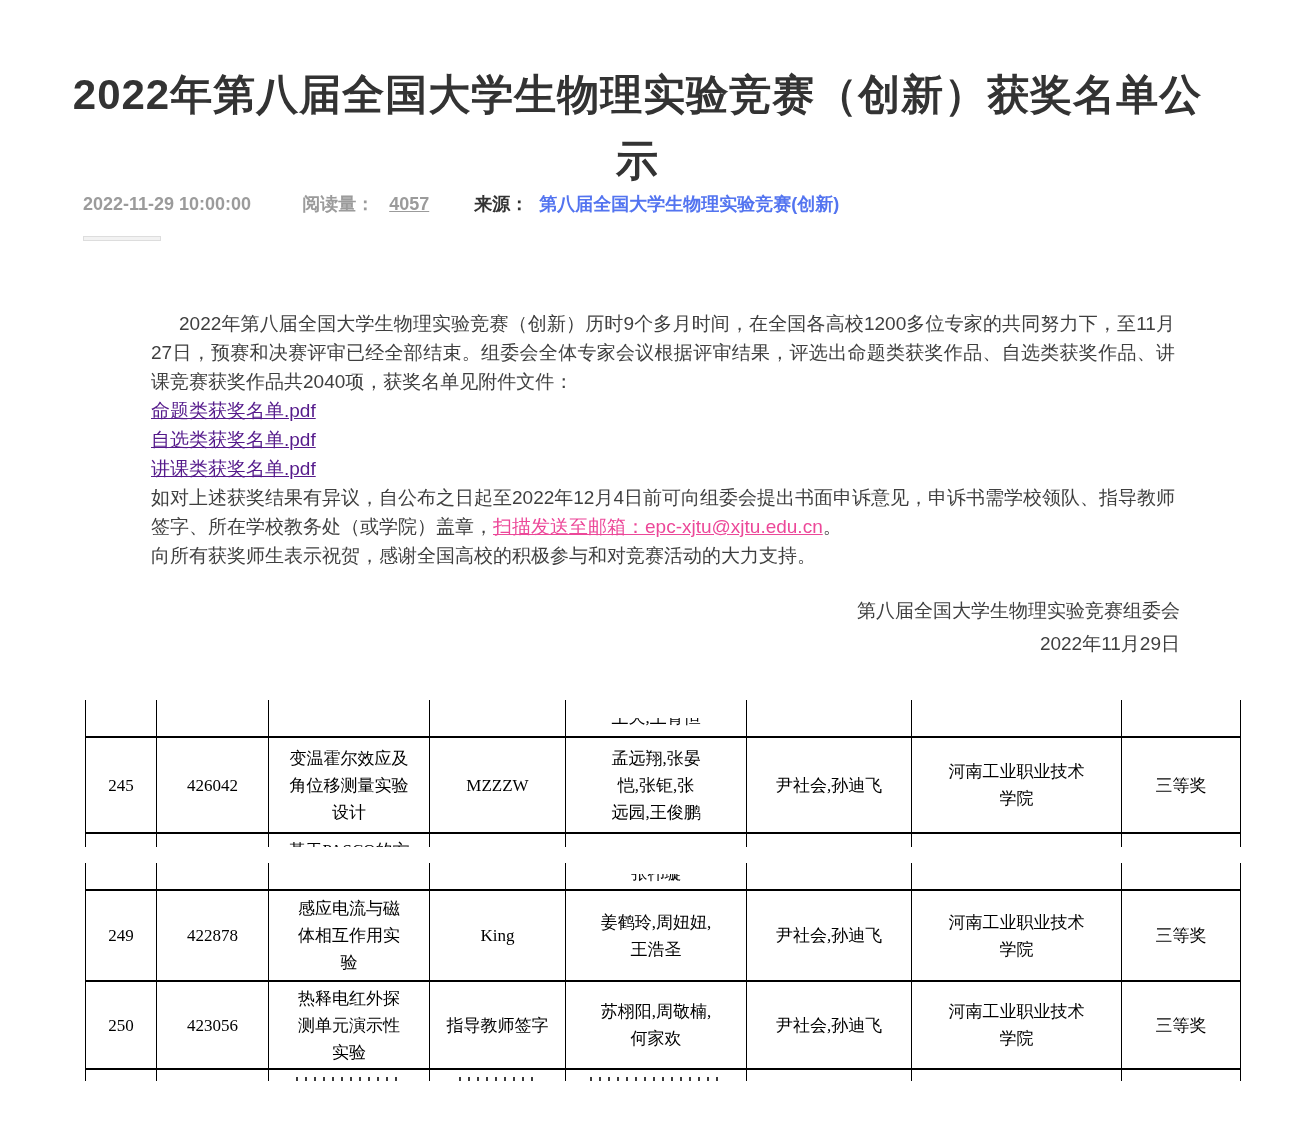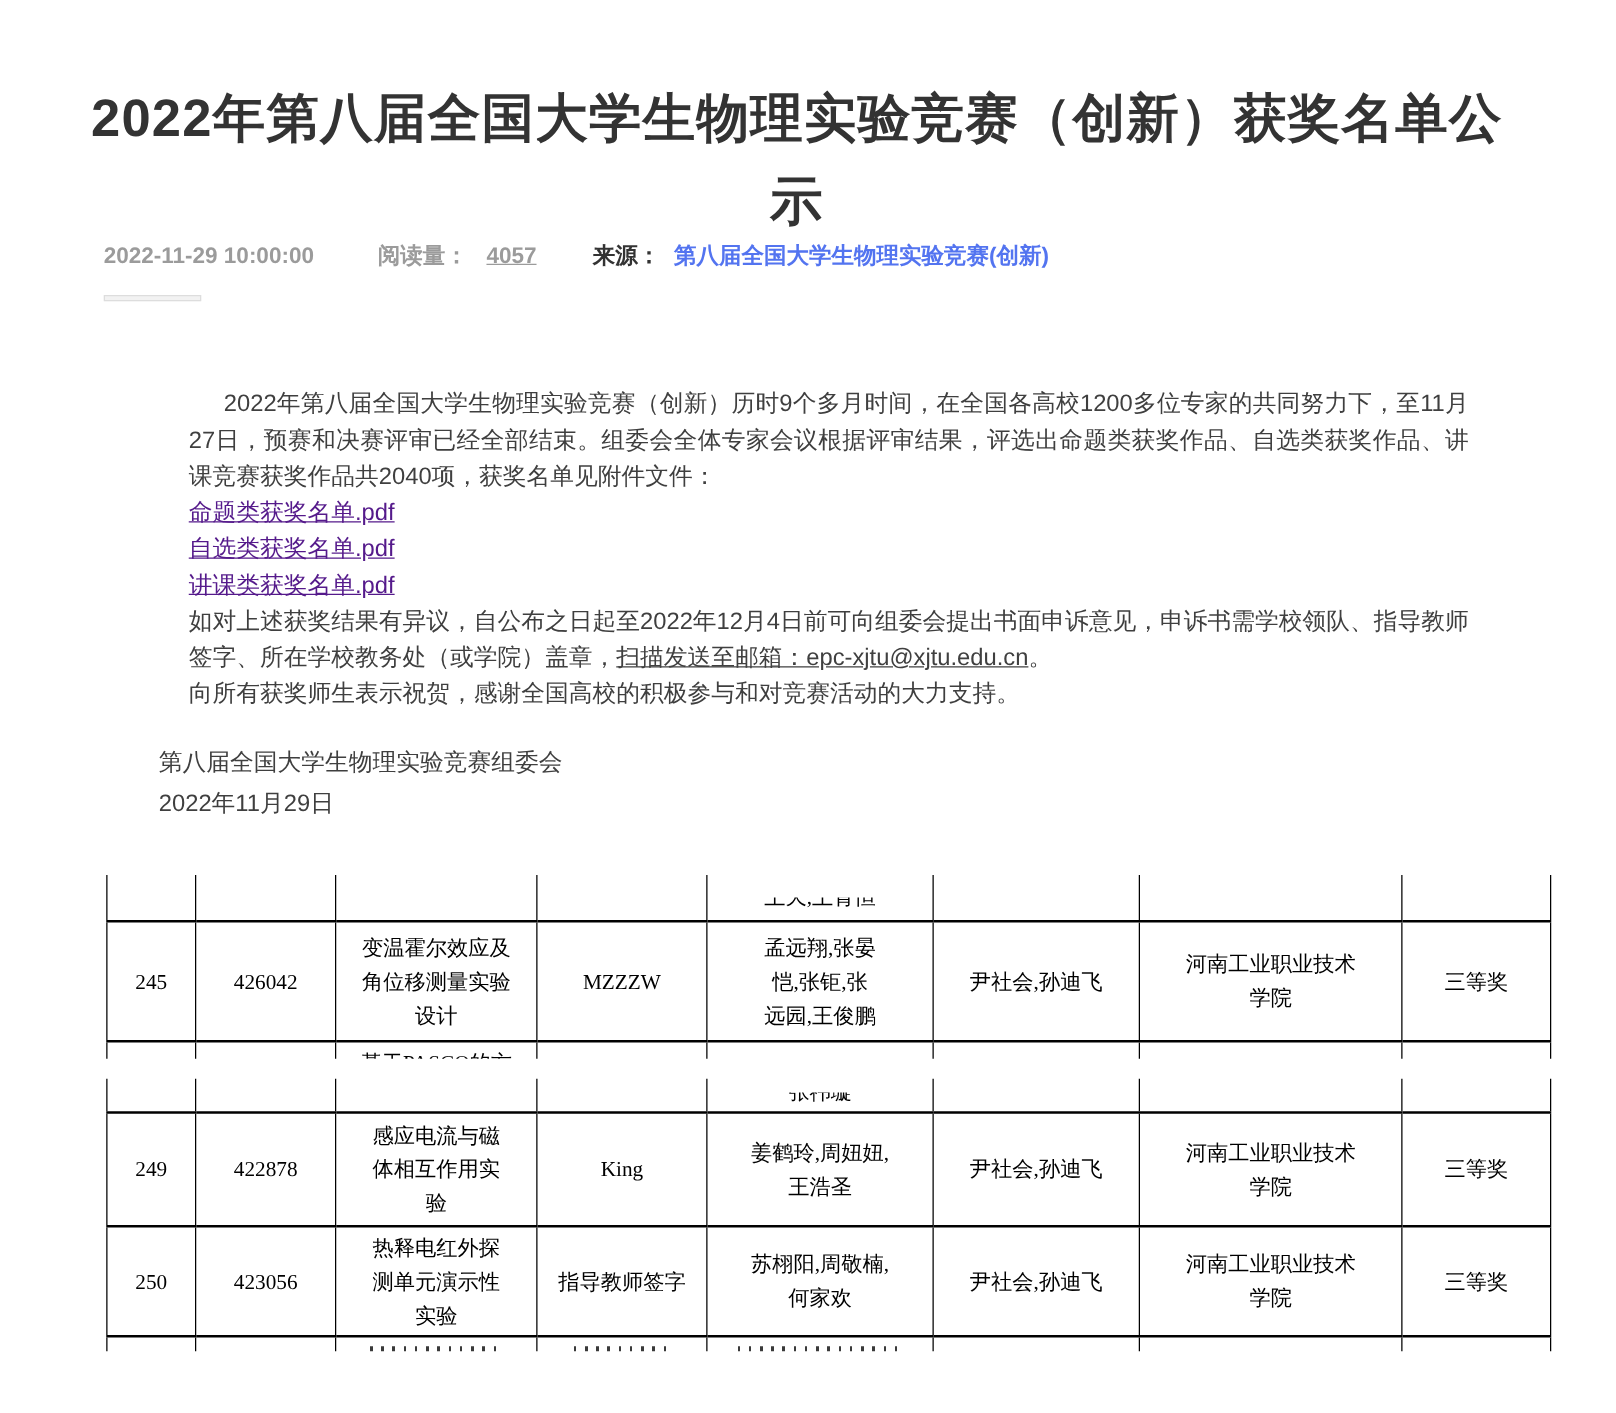--- a/index.html
+++ b/index.html
@@ -44,25 +44,25 @@
     font-size:19px; line-height:29px; color:#3f3f3f;
     text-align:justify;
     margin-left:24px;
   }
   .article p { margin:0; }
   .article .p1 { text-indent:28px; }
   a.pdf-link {
     display:inline-block;
     color:#551A8B; text-decoration:underline; cursor:pointer;
   }
-  a.mail-link { color:#404040; text-decoration:underline; cursor:pointer; }
+  a.mail-link { color:#ec4899; text-decoration:underline; cursor:pointer; }
 
   .sign {
     position:absolute; top:594px; left:127px; width:1053px;
-    font-size:19px; line-height:33px; color:#3f3f3f;
+    text-align:right; font-size:19px; line-height:33px; color:#3f3f3f;
   }
 
   
   table.tfrag {
     position:absolute; left:85px;
     border-collapse:collapse; table-layout:fixed;
     width:1155px;
     font-family:"Liberation Serif", serif;
     font-size:17px; color:#000;
   }

